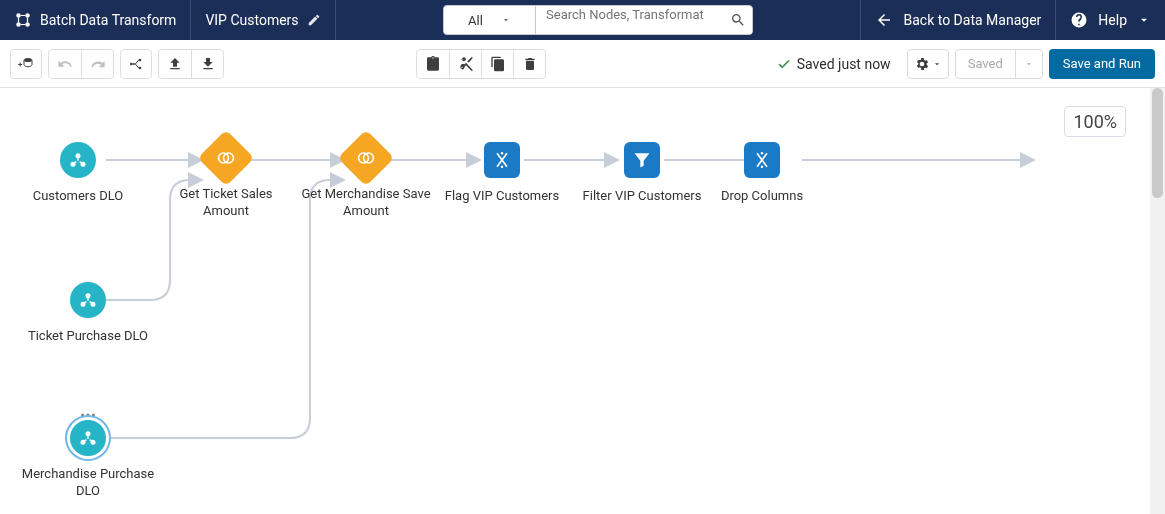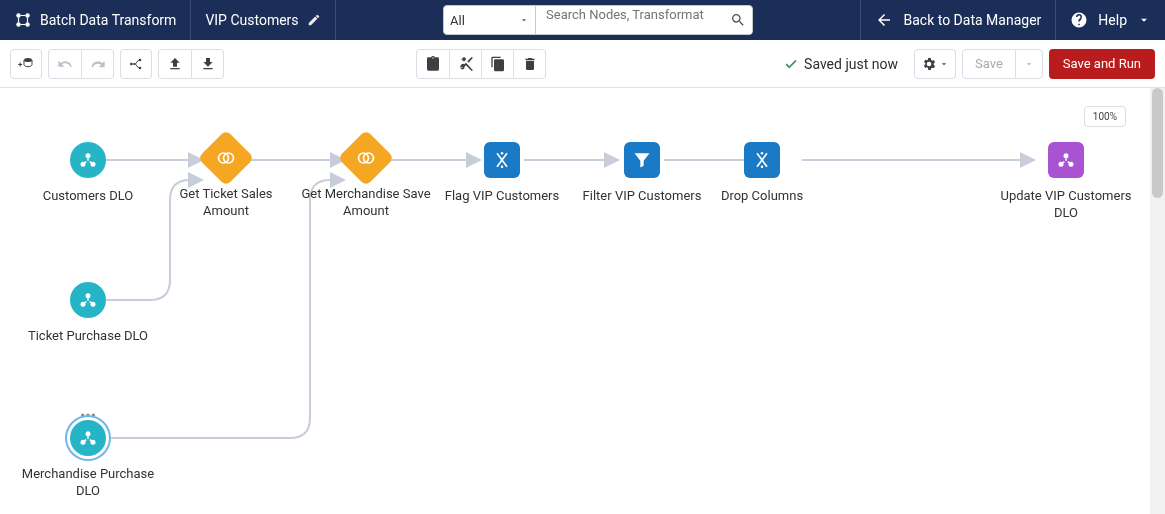--- a/index.html
+++ b/index.html
@@ -5,47 +5,47 @@
   * { box-sizing: border-box; margin: 0; padding: 0; font-family: -apple-system, BlinkMacSystemFont, "Segoe UI", Roboto, Arial, sans-serif; }
   body { width: 1165px; height: 514px; background: #fff; overflow: hidden; }
 
   
   .topbar { display:flex; height:40px; background:#1b2e57; color:#fff; }
   .topbar .cell { display:flex; align-items:center; padding:6px 14px; border-right:1px solid #3b4c73; font-size:14px; white-space:nowrap; }
   .topbar .grow { flex:1; justify-content:center; padding:4px 10px; }
   .brand-icon { width:18px; height:18px; margin-right:8px; fill:#fff; }
   .edit-icon { width:14px; height:14px; margin-left:8px; fill:#fff; opacity:.9; }
   .search-wrap { display:flex; width:310px; height:30px; background:#fff; border:1px solid #c9c9c9; border-radius:4px; overflow:hidden; }
-  .search-select { display:flex; align-items:center; justify-content:space-between; width:92px; padding:0 6px; color:#333; font-size:13px; border-right:1px solid #c9c9c9; }
+  .search-select { display:flex; align-items:center; justify-content:space-between; width:92px; padding:0 24px; color:#333; font-size:13px; border-right:1px solid #c9c9c9; }
   .search-input-wrap { flex:1; position:relative; }
   .search-input { width:100%; height:100%; border:none; outline:none; padding:0 28px 16px 10px; font-size:13px; color:#333; }
   .search-icon { position:absolute; right:6px; top:50%; transform:translateY(-50%); width:16px; height:16px; fill:#555; }
   .caret-down { width:10px; height:10px; fill:#555; }
   .back-icon, .help-icon { width:18px; height:18px; fill:#fff; margin-right:10px; }
   .chev { width:14px; height:14px; fill:#fff; margin-left:10px; }
 
   
   .toolbar { display:flex; align-items:center; height:48px; border-bottom:1px solid #e0e0e0; padding:0 10px; gap:6px; }
   .tbtn { display:flex; align-items:center; justify-content:center; height:30px; min-width:32px; padding:0 6px; background:#fff; border:1px solid #d8dde6; border-radius:4px; cursor:pointer; }
   .tbtn.group { padding:0; overflow:hidden; }
   .tbtn.group span { display:flex; align-items:center; justify-content:center; width:32px; height:100%; }
   .tbtn.group span + span { border-left:1px solid #d8dde6; }
   .tbtn svg { width:16px; height:16px; fill:#3f3f3f; }
   .spacer { flex:1; }
   .status { display:flex; align-items:center; gap:6px; color:#2e2e2e; font-size:14px; margin-right:10px; }
   .status svg { width:14px; height:14px; fill:#2e844a; stroke:#2e844a; }
   .savebtn { display:flex; border:1px solid #d8dde6; border-radius:4px; height:30px; overflow:hidden; }
   .savebtn span { display:flex; align-items:center; padding:0 12px; color:#aaa; font-size:13px; }
   .savebtn span + span { border-left:1px solid #d8dde6; padding:0 8px; }
-  .runbtn { height:30px; padding:0 14px; background:#b91c1c; color:#fff; border:none; border-radius:4px; font-size:13px; }
+  .runbtn { height:30px; padding:0 14px; background:#0369a1; color:#fff; border:none; border-radius:4px; font-size:13px; }
 
   
   .canvas { position:relative; width:100%; height:calc(514px - 40px - 48px); background:#fff; }
   .canvas-inner { position:absolute; left:0; top:0; right:15px; bottom:0; }
-  .zoom-badge { position:absolute; top:18px; right:24px; padding:4px 8px; border:1px solid #d8dde6; border-radius:4px; font-size:10px; color:#444; background:#fff; }
+  .zoom-badge { position:absolute; top:18px; right:24px; padding:4px 8px; border:1px solid #d8dde6; border-radius:4px; font-size:18px; color:#444; background:#fff; }
   .vscroll { position:absolute; right:0; top:0; width:15px; height:100%; background:#f1f1f1; }
   .vscroll .thumb { position:absolute; left:2px; width:11px; top:0; height:110px; background:#c9c9c9; border-radius:6px; }
 
   svg.links { position:absolute; left:0; top:0; width:100%; height:100%; pointer-events:none; }
 
   .node { position:absolute; width:140px; text-align:center; }
   .node .glyph { position:relative; width:36px; height:36px; margin:0 auto 10px; }
   .glyph.input { border-radius:50%; background:#26b4c7; }
   .glyph.input.selected { box-shadow:0 0 0 3px #fff, 0 0 0 5px #6fb7e6; }
   .glyph.join { width:40px; height:40px; transform:rotate(45deg); border-radius:6px; background:#f5a623; margin:-2px auto 8px; }
@@ -187,21 +187,21 @@
   <div class="tbtn">
     <svg viewBox="0 0 24 24">
         <path d="M19.14 12.94a7.14 7.14 0 0 0 0-1.88l2.03-1.58-2-3.46-2.39.96a7.07 7.07 0 0 0-1.63-.94L14.8 3h-4l-.35 2.54c-.58.23-1.13.55-1.63.94l-2.39-.96-2 3.46 2.03 1.58a7.14 7.14 0 0 0 0 1.88L4.43 14.5l2 3.46 2.39-.96c.5.39 1.05.71 1.63.94L10.8 21h4l.35-2.54c.58-.23 1.13-.55 1.63-.94l2.39.96 2-3.46-2.03-1.58zM12 15.5A3.5 3.5 0 1 1 12 8.5a3.5 3.5 0 0 1 0 7z"></path>
       </svg>
     <svg style="width:10px;margin-left:2px" viewBox="0 0 24 24">
         <path d="M7 10l5 5 5-5z"></path>
       </svg>
   </div>
 
   <div class="savebtn">
-    <span>Save</span>
+    <span>Saved</span>
     <span>
         <svg style="width:10px;fill:#aaa" viewBox="0 0 24 24">
           <path d="M7 10l5 5 5-5z"></path>
         </svg>
       </span>
   </div>
 
   <button class="runbtn">Save and Run</button>
 </div>
 
@@ -220,21 +220,21 @@
         <path d="M106 212 L150 212 Q170 212 170 192 L170 112 Q170 92 190 92 L200 92"></path>
         <path d="M111 350 L290 350 Q310 350 310 330 L310 112 Q310 92 330 92 L342 92"></path>
         <path d="M246 72 L342 72"></path>
         <path d="M388 72 L478 72"></path>
         <path d="M524 72 L616 72"></path>
         <path d="M664 72 L758 72"></path>
         <path d="M802 72 L1032 72"></path>
       </g>
     </svg>
 
-    <div class="node" style="left:18px; top:54px">
+    <div class="node" style="left:8px; top:54px">
       <div class="glyph input">
           <svg viewBox="0 0 24 24">
             <circle cx="12" cy="7" r="3"></circle>
             <circle cx="6" cy="17" r="3"></circle>
             <circle cx="18" cy="17" r="3"></circle>
             <path d="M12 10v3M10 14l-3 2M14 14l3 2" stroke="#fff" stroke-width="1.8"></path>
           </svg>
         </div>
       <div class="label">Customers DLO</div>
     </div>
@@ -283,54 +283,43 @@
       <div class="glyph step">
           <svg viewBox="0 0 24 24">
             <path d="M6 4l6 8-6 8M18 4l-6 8 6 8" stroke="#fff" stroke-width="2" fill="none"></path>
             <circle cx="12" cy="4" r="1.5"></circle>
             <circle cx="12" cy="20" r="1.5"></circle>
           </svg>
         </div>
       <div class="label">Drop Columns</div>
     </div>
 
-    <div class="node" style="left:996px; top:54px">
-      <div class="glyph output">
+
+    <div class="node" style="left:18px; top:194px">
+      <div class="glyph input">
           <svg viewBox="0 0 24 24">
             <circle cx="12" cy="7" r="3"></circle>
             <circle cx="6" cy="17" r="3"></circle>
             <circle cx="18" cy="17" r="3"></circle>
             <path d="M12 10v3M10 14l-3 2M14 14l3 2" stroke="#fff" stroke-width="1.8"></path>
           </svg>
         </div>
-      <div class="label">Update VIP Customers DLO</div>
-    </div>
-
-    <div class="node" style="left:18px; top:194px">
-      <div class="glyph input">
+      <div class="label">Ticket Purchase DLO</div>
+    </div>
+
+    <div class="node" style="left:18px; top:332px">
+      <div class="dots">•••</div>
+      <div class="glyph input selected">
           <svg viewBox="0 0 24 24">
             <circle cx="12" cy="7" r="3"></circle>
             <circle cx="6" cy="17" r="3"></circle>
             <circle cx="18" cy="17" r="3"></circle>
             <path d="M12 10v3M10 14l-3 2M14 14l3 2" stroke="#fff" stroke-width="1.8"></path>
           </svg>
         </div>
-      <div class="label">Ticket Purchase DLO</div>
-    </div>
-
-    <div class="node" style="left:18px; top:332px">
-      <div class="dots">•••</div>
-      <div class="glyph input selected">
-          <svg viewBox="0 0 24 24">
-            <circle cx="12" cy="7" r="3"></circle>
-            <circle cx="6" cy="17" r="3"></circle>
-            <circle cx="18" cy="17" r="3"></circle>
-            <path d="M12 10v3M10 14l-3 2M14 14l3 2" stroke="#fff" stroke-width="1.8"></path>
-          </svg>
-        </div>
       <div class="label">Merchandise Purchase DLO</div>
     </div>
 
   </div>
   <div class="vscroll">
       <div class="thumb"></div>
     </div>
 </div>
 
 </body></html>

